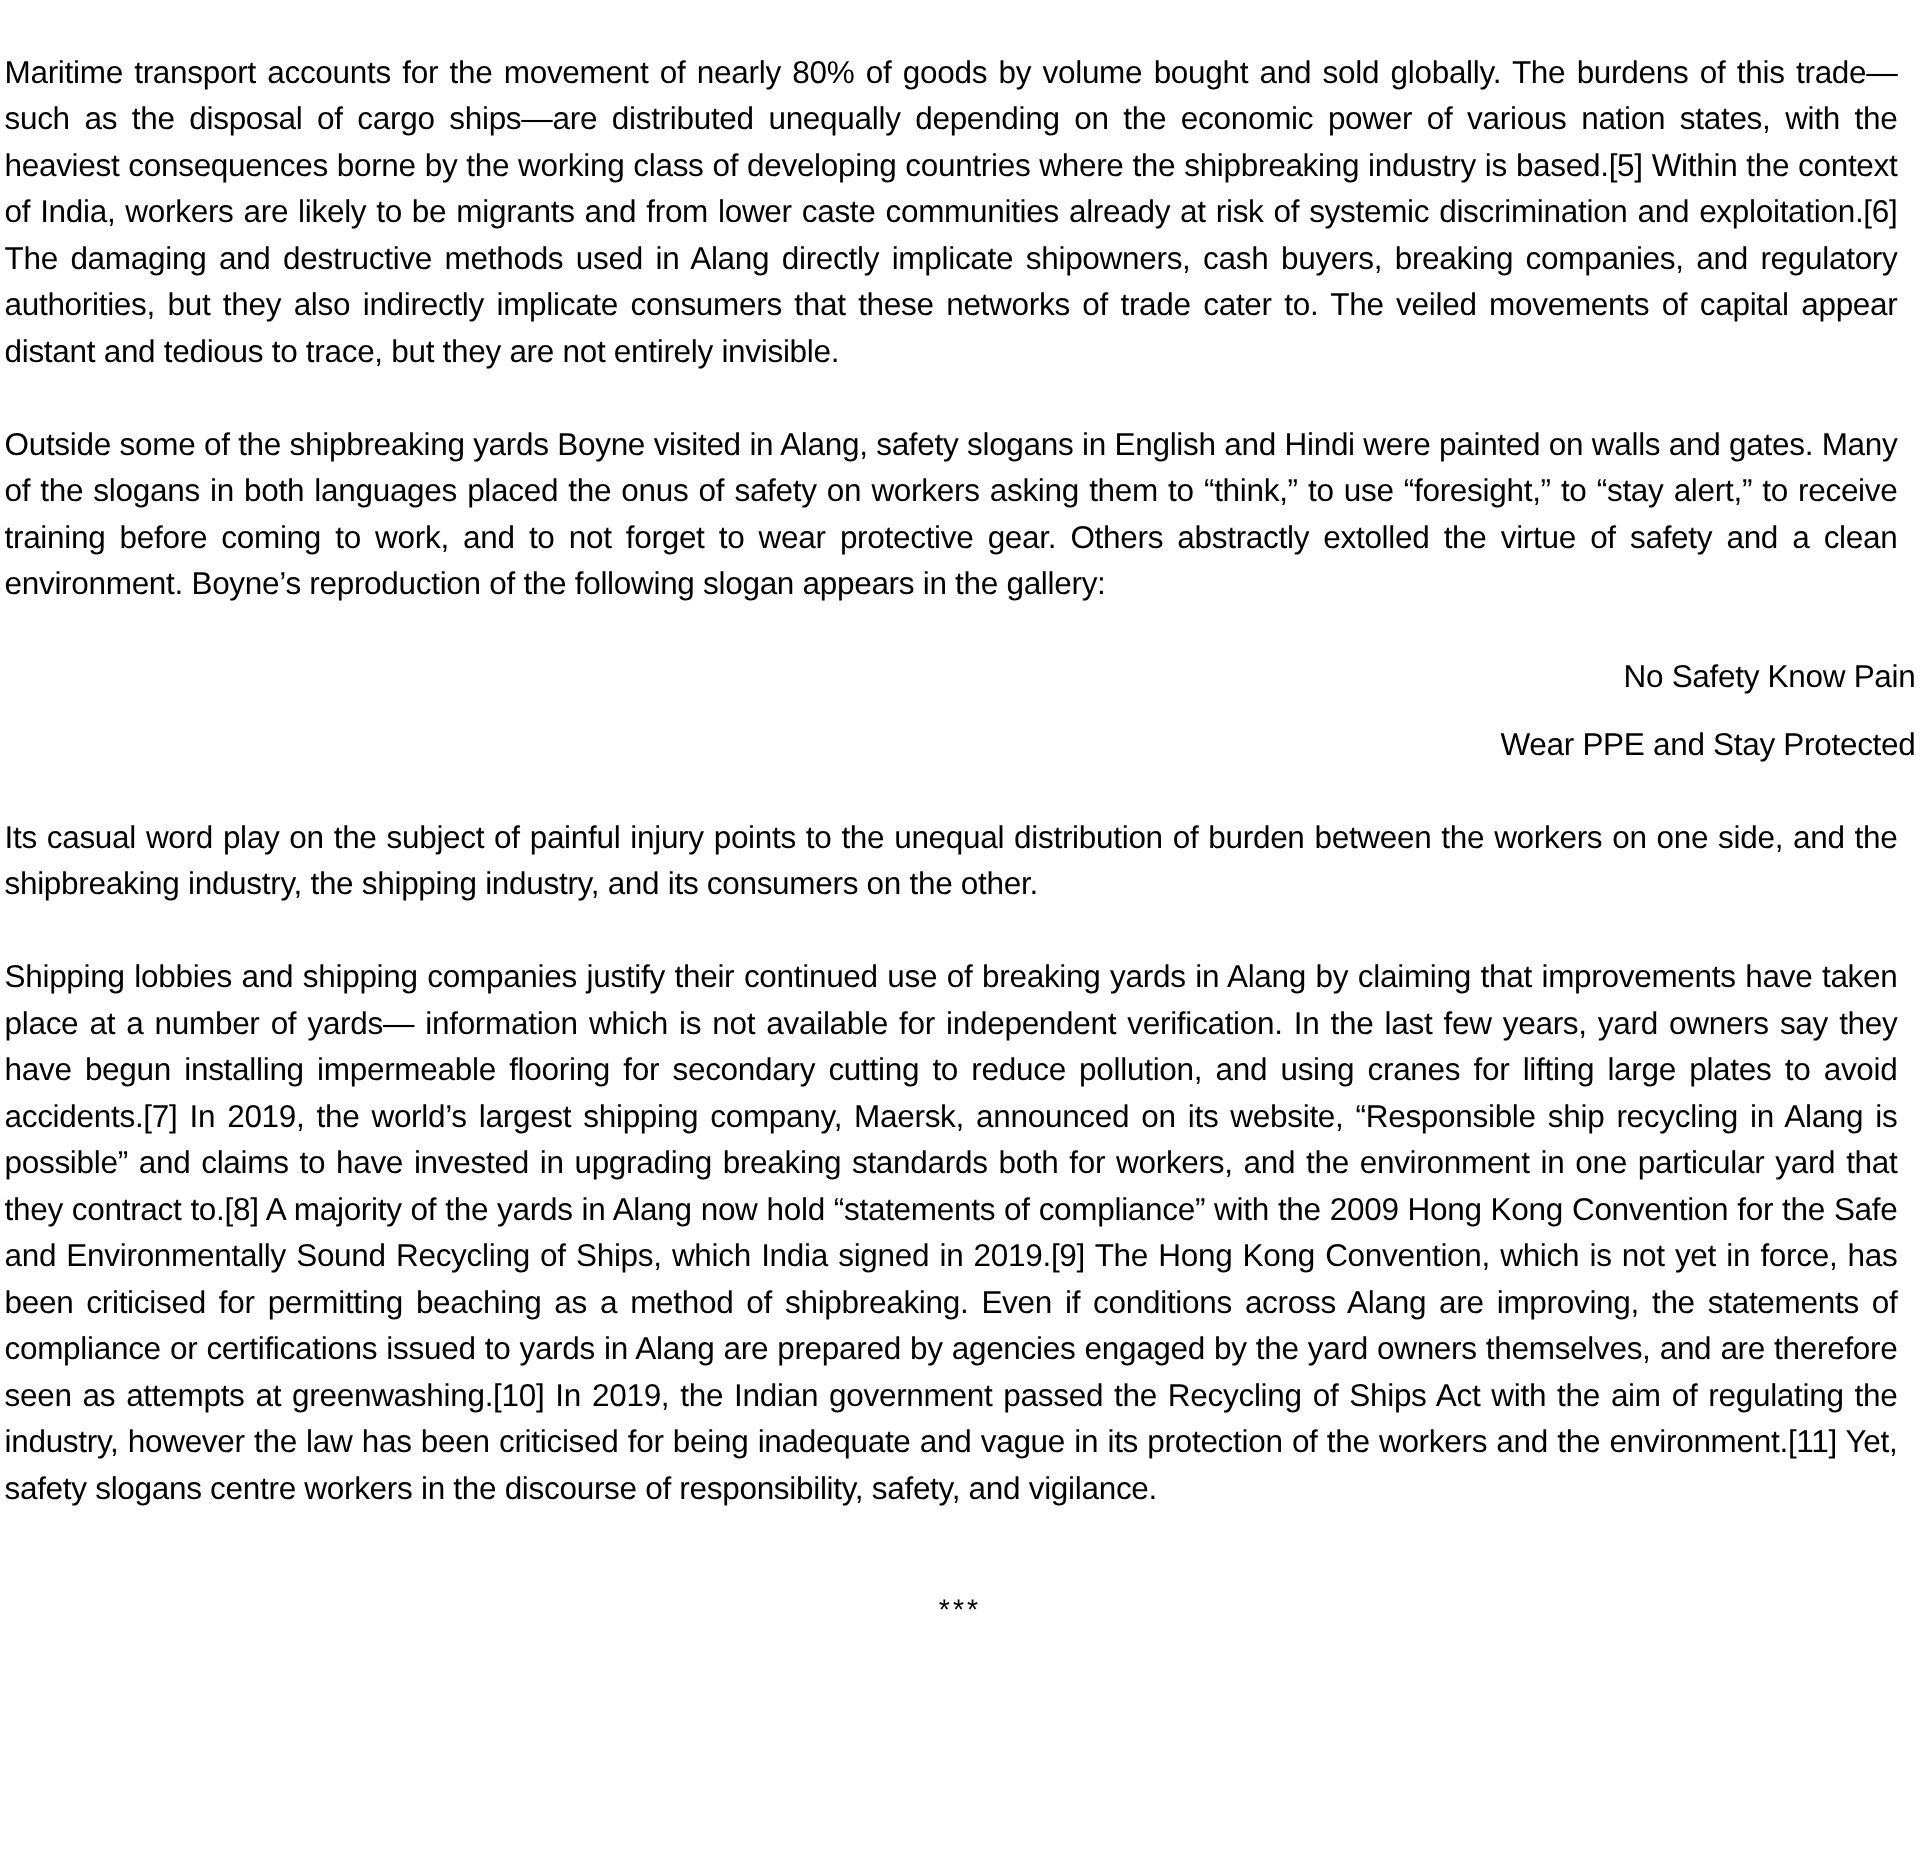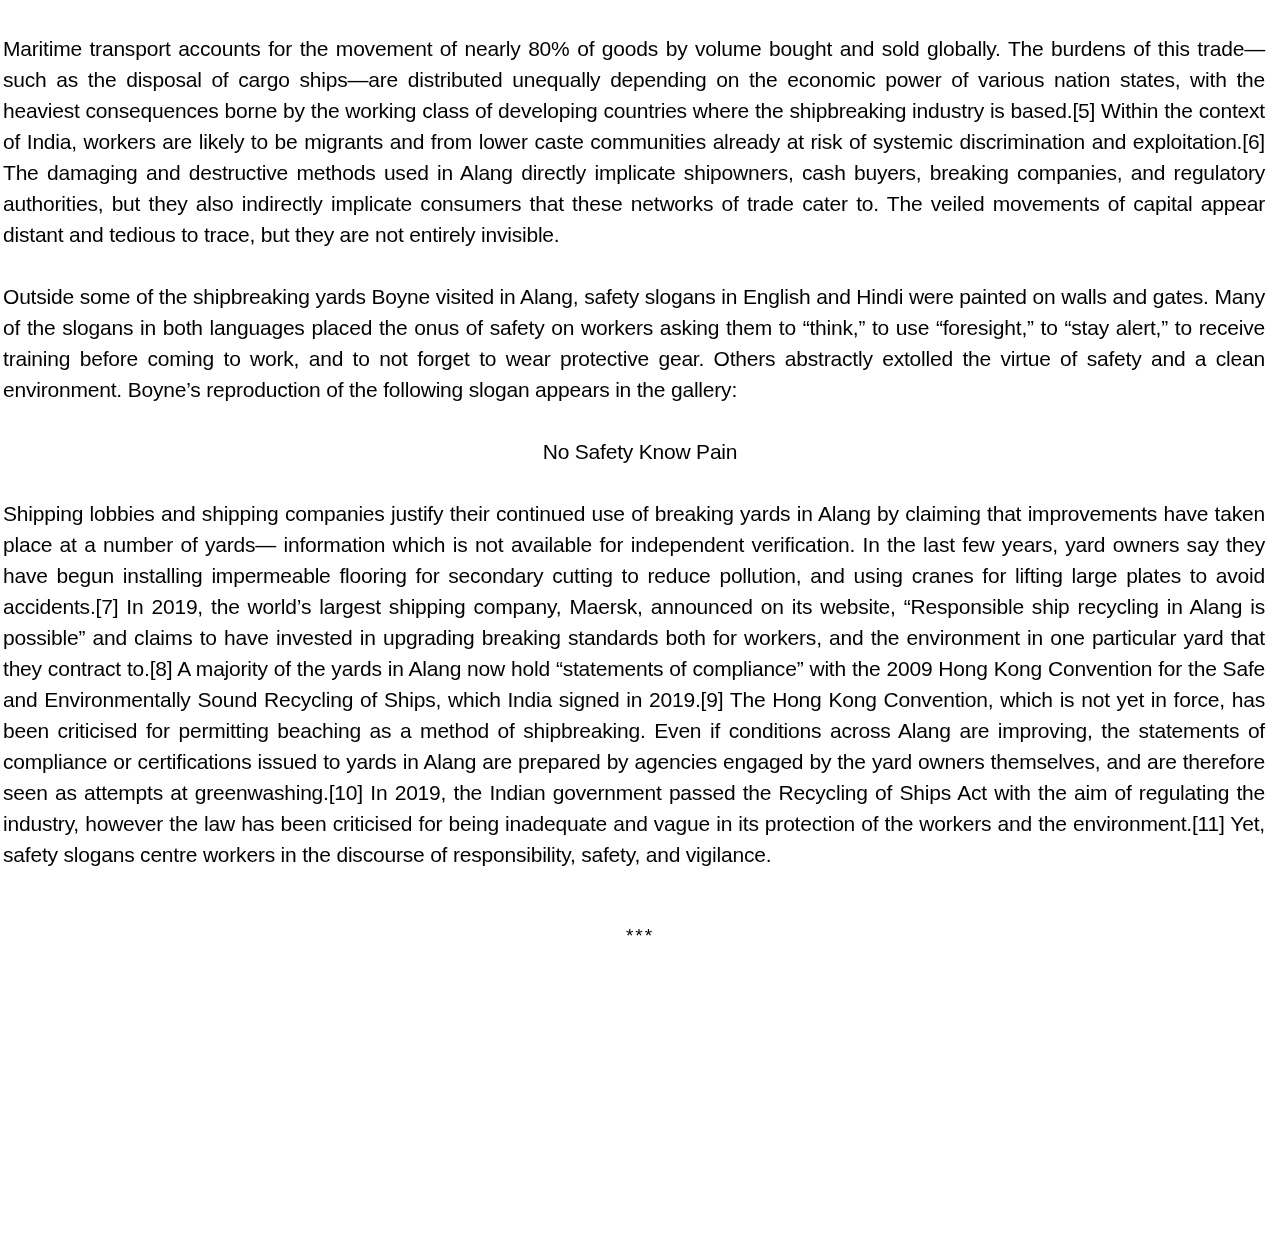--- a/index.html
+++ b/index.html
@@ -26,41 +26,43 @@
   }
   .para {
     margin: 0 12px 31px 0;
     text-align: justify;
   }
   .slogan-block {
     margin: 0 0 31px 0;
     text-align: center;
   }
   .slogan-line {
-    text-align: center;
+    text-align: right;
     margin-top: 14px;
   }
   .divider {
     margin-top: 50px;
     text-align: center;
     font-size: 19px;
     letter-spacing: 2px;
   }
 </style>
 </head>
 <body>
 
 <main class="page">
 
   <p class="para">Maritime transport accounts for the movement of nearly 80% of goods by volume bought and sold globally. The burdens of this trade—such as the disposal of cargo ships—are distributed unequally depending on the economic power of various nation states, with the heaviest consequences borne by the working class of developing countries where the shipbreaking industry is based.[5] Within the context of India, workers are likely to be migrants and from lower caste communities already at risk of systemic discrimination and exploitation.[6] The damaging and destructive methods used in Alang directly implicate shipowners, cash buyers, breaking companies, and regulatory authorities, but they also indirectly implicate consumers that these networks of trade cater to. The veiled movements of capital appear distant and tedious to trace, but they are not entirely invisible.</p>
 
   <p class="para">Outside some of the shipbreaking yards Boyne visited in Alang, safety slogans in English and Hindi were painted on walls and gates. Many of the slogans in both languages placed the onus of safety on workers asking them to “think,” to use “foresight,” to “stay alert,” to receive training before coming to work, and to not forget to wear protective gear. Others abstractly extolled the virtue of safety and a clean environment. Boyne’s reproduction of the following slogan appears in the gallery:</p>
 
   <div class="slogan-block">
     <div class="slogan-line">No Safety Know Pain</div>
+    <div class="slogan-line">Wear PPE and Stay Protected</div>
   </div>
 
+  <p class="para">Its casual word play on the subject of painful injury points to the unequal distribution of burden between the workers on one side, and the shipbreaking industry, the shipping industry, and its consumers on the other.</p>
 
   <p class="para">Shipping lobbies and shipping companies justify their continued use of breaking yards in Alang by claiming that improvements have taken place at a number of yards— information which is not available for independent verification. In the last few years, yard owners say they have begun installing impermeable flooring for secondary cutting to reduce pollution, and using cranes for lifting large plates to avoid accidents.[7] In 2019, the world’s largest shipping company, Maersk, announced on its website, “Responsible ship recycling in Alang is possible” and claims to have invested in upgrading breaking standards both for workers, and the environment in one particular yard that they contract to.[8] A majority of the yards in Alang now hold “statements of compliance” with the 2009 Hong Kong Convention for the Safe and Environmentally Sound Recycling of Ships, which India signed in 2019.[9] The Hong Kong Convention, which is not yet in force, has been criticised for permitting beaching as a method of shipbreaking. Even if conditions across Alang are improving, the statements of compliance or certifications issued to yards in Alang are prepared by agencies engaged by the yard owners themselves, and are therefore seen as attempts at greenwashing.[10] In 2019, the Indian government passed the Recycling of Ships Act with the aim of regulating the industry, however the law has been criticised for being inadequate and vague in its protection of the workers and the environment.[11] Yet, safety slogans centre workers in the discourse of responsibility, safety, and vigilance.</p>
 
   <div class="divider">***</div>
 
 </main>
 
 </body></html>

